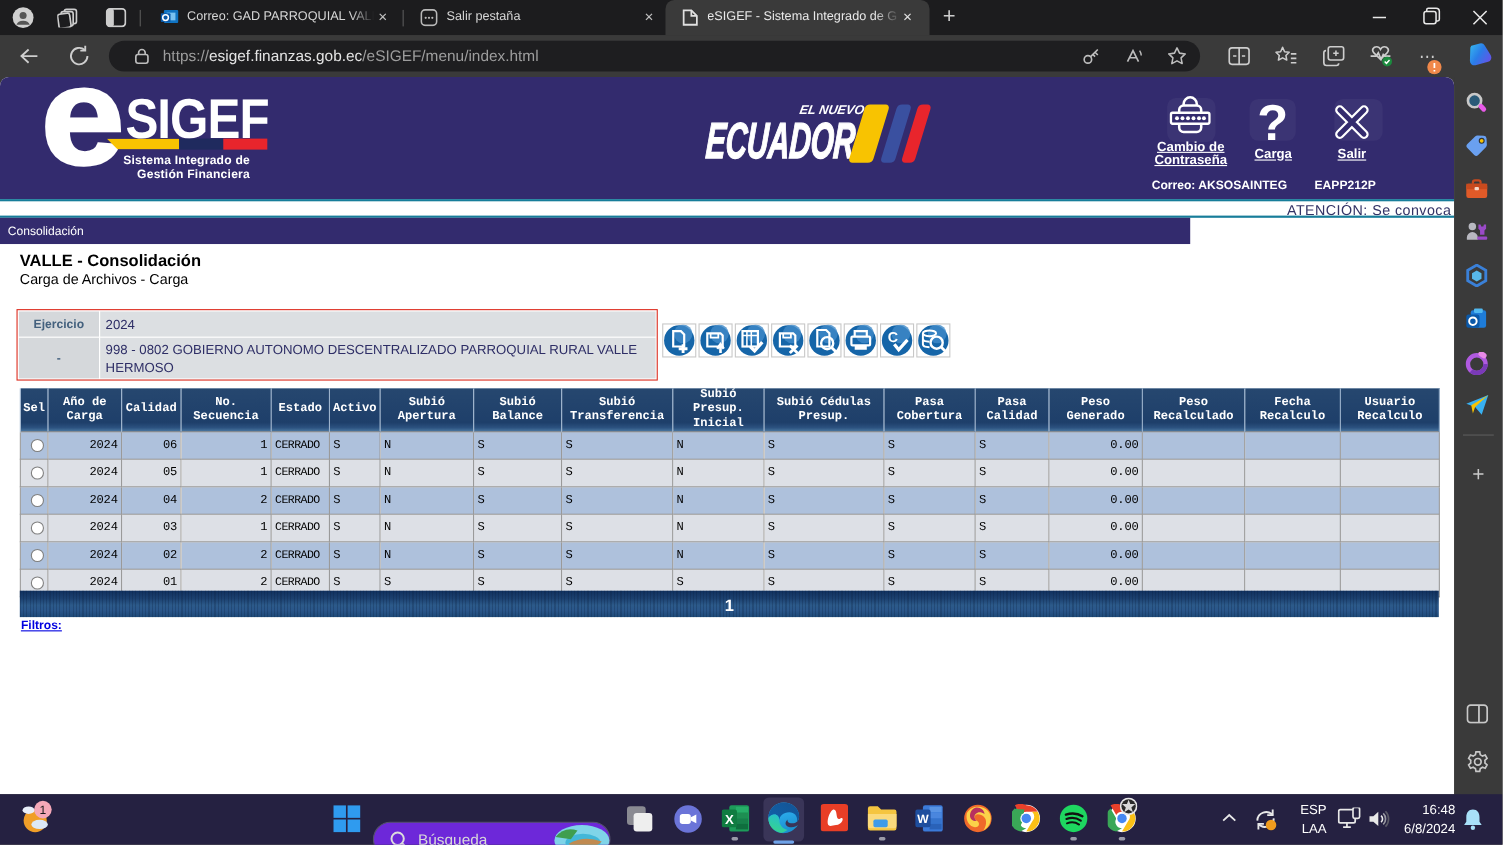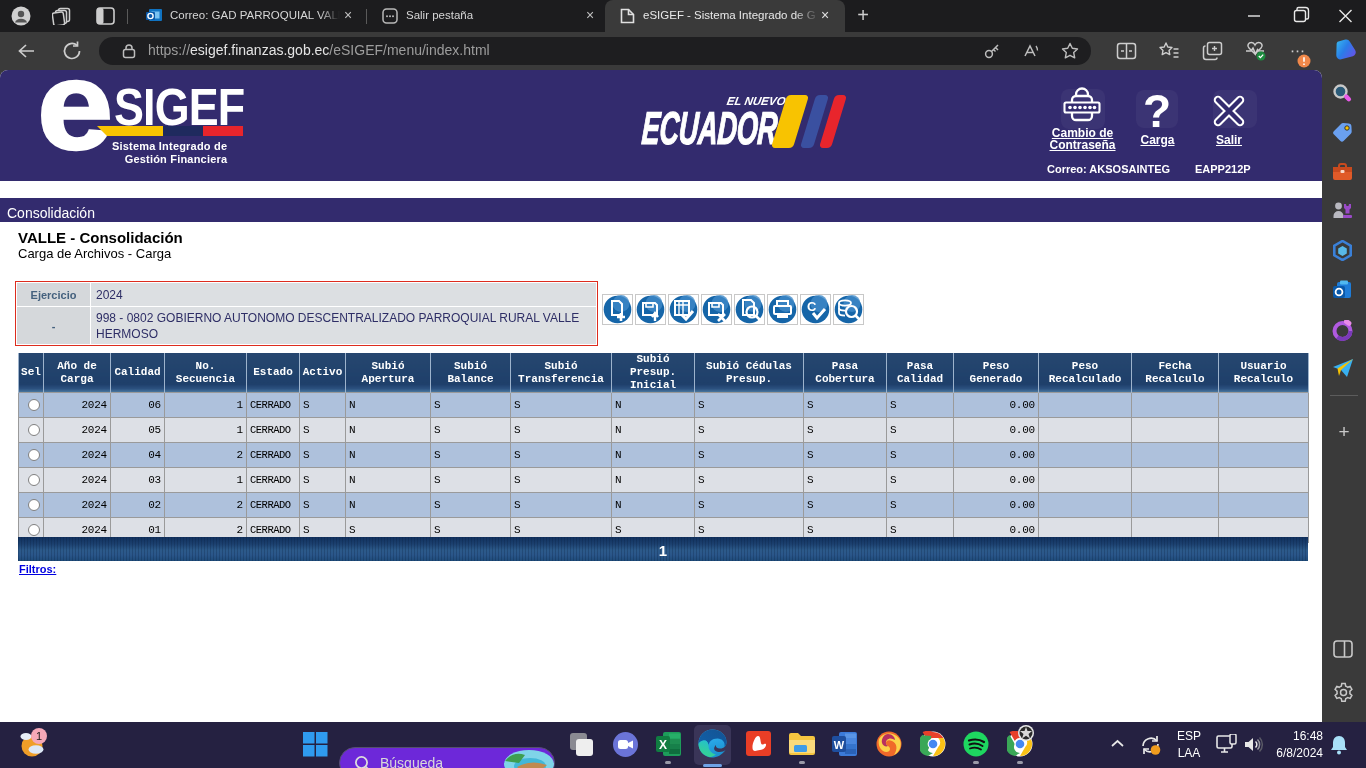--- a/index.html
+++ b/index.html
@@ -16,21 +16,21 @@
 .wctl { position:absolute; top:0; width:46px; height:32px; color:#e8e8e8; text-align:center; line-height:30px; font-size:15px; }
 #urlpill { position:absolute; left:99px; top:5px; width:992px; height:28px; background:#1e1e20; border-radius:14px; color:#bdbdbd; }
 
 
 #main { position:absolute; top:70px; left:0; width:1322px; height:652px; background:#ffffff; border-radius:8px 8px 0 0; overflow:hidden; }
 #sidebar { position:absolute; top:70px; left:1322px; width:44px; height:652px; background:#3a3a3a; }
 
 #pageheader { position:absolute; top:0; left:0; width:1322px; height:111px; background:#332b6e; }
 #marquee { position:absolute; top:111px; left:0; width:1322px; height:17px; background:#fff; border-top:2px solid #177d9a; border-bottom:2px solid #177d9a; overflow:hidden; }
 #marquee span { position:absolute; left:1170px; top:0px; font-size:13px; letter-spacing:0.4px; color:#333366; white-space:nowrap; }
-#menubar { position:absolute; top:128px; left:0; width:1322px; height:24px; background:#332b6e; color:#fff; font-size:14px; }
+#menubar { position:absolute; top:128px; left:0; width:1082px; height:24px; background:#332b6e; color:#fff; font-size:11px; }
 #menubar span { position:absolute; left:7px; top:7px; }
 #content { position:absolute; top:152px; left:0; width:1322px; height:500px; background:#fff; }
 
 h1.t1 { position:absolute; left:18px; top:7px; font-size:15px; font-weight:bold; color:#000; }
 div.t2 { position:absolute; left:18px; top:24px; font-size:13px; color:#000; }
 
 
 #form { position:absolute; left:16px; top:41px; width:581px; outline:1px solid #dd2c1e; background:#fff; border-collapse:collapse;margin-top:19px; }
 #form td { border:1px solid #fff; font-size:12px; vertical-align:middle; }
 #form td.lbl { width:74px; background:#d5d8db; color:#44617e; font-weight:bold; text-align:center; font-size:11px; }
@@ -233,20 +233,23 @@
     <svg id="xicon" width="36" height="36" viewBox="0 0 36 36">
       <path d="M7 7 L29 29 M29 7 L7 29" stroke="#fff" stroke-width="8.5" stroke-linecap="round"></path>
       <path d="M7 7 L29 29 M29 7 L7 29" stroke="#332b6e" stroke-width="4.5" stroke-linecap="round"></path>
     </svg>
     <div class="hlink" style="left:1040px;top:57px;width:85px">Cambio de<br>Contraseña</div>
     <div class="hlink" style="left:1125px;top:64px;width:65px">Carga</div>
     <div class="hlink" style="left:1199px;top:64px;width:60px">Salir</div>
     <div class="huser" style="left:1047px">Correo: AKSOSAINTEG</div>
     <div class="huser" style="left:1195px">EAPP212P</div>
   </div>
+  <div id="marquee">
+      <span>ATENCIÓN: Se convoca</span>
+    </div>
   <div id="menubar">
       <span>Consolidación</span>
     </div>
   <div id="content">
     <h1 class="t1">VALLE - Consolidación</h1>
     <div class="t2">Carga de Archivos - Carga</div>
     <table id="form">
       <tbody>
           <tr style="height:24px">
             <td class="lbl">Ejercicio</td>
@@ -683,21 +686,21 @@
   <svg style="position:absolute;left:1110px;top:16px" width="15" height="12" viewBox="0 0 15 12">
       <path d="M2 8 L7.5 3 L13 8" fill="none" stroke="#e8e8e8" stroke-width="1.7"></path>
     </svg>
   <svg style="position:absolute;left:1140px;top:11px" width="22" height="24" viewBox="0 0 22 24">
     <path d="M3 13 a8 8 0 0 1 14 -5" fill="none" stroke="#e8e8e8" stroke-width="1.7"></path>
     <path d="M17 3 v5 h-5" fill="none" stroke="#e8e8e8" stroke-width="1.7"></path>
     <path d="M18 11 a8 8 0 0 1 -14 5" fill="none" stroke="#e8e8e8" stroke-width="1.7"></path>
     <path d="M4 21 v-5 h5" fill="none" stroke="#e8e8e8" stroke-width="1.7"></path>
     <circle cx="15.5" cy="17" r="4.8" fill="#f09c1e"></circle>
   </svg>
-  <div style="position:absolute;left:1172px;top:6px;width:34px;text-align:center;color:#fff;font-size:12px;line-height:17px">ESP<br>LAA</div>
+  <div style="position:absolute;left:1172px;top:6px;width:34px;text-align:right;color:#fff;font-size:12px;line-height:17px">ESP<br>LAA</div>
   <svg style="position:absolute;left:1216px;top:12px" width="23" height="21" viewBox="0 0 23 21">
     <rect x="1" y="2" width="15" height="12" rx="1.5" fill="none" stroke="#e8e8e8" stroke-width="1.6"></rect>
     <path d="M5 18 h7 M8.5 14 v4" stroke="#e8e8e8" stroke-width="1.6"></path>
     <rect x="14" y="0" width="6" height="10" rx="1.5" fill="#252141" stroke="#e8e8e8" stroke-width="1.5"></rect>
   </svg>
   <svg style="position:absolute;left:1243px;top:13px" width="22" height="19" viewBox="0 0 22 19">
     <path d="M2 7 h3.5 L10 3 v13 L5.5 12 H2 z" fill="#e8e8e8"></path>
     <path d="M12.5 6.5 a4 4 0 0 1 0 6" fill="none" stroke="#e8e8e8" stroke-width="1.5"></path>
     <path d="M14.5 4.5 a7 7 0 0 1 0 10" fill="none" stroke="#9a9aa2" stroke-width="1.5"></path>
     <path d="M16.5 2.5 a10 10 0 0 1 0 14" fill="none" stroke="#5a5a66" stroke-width="1.5"></path>

